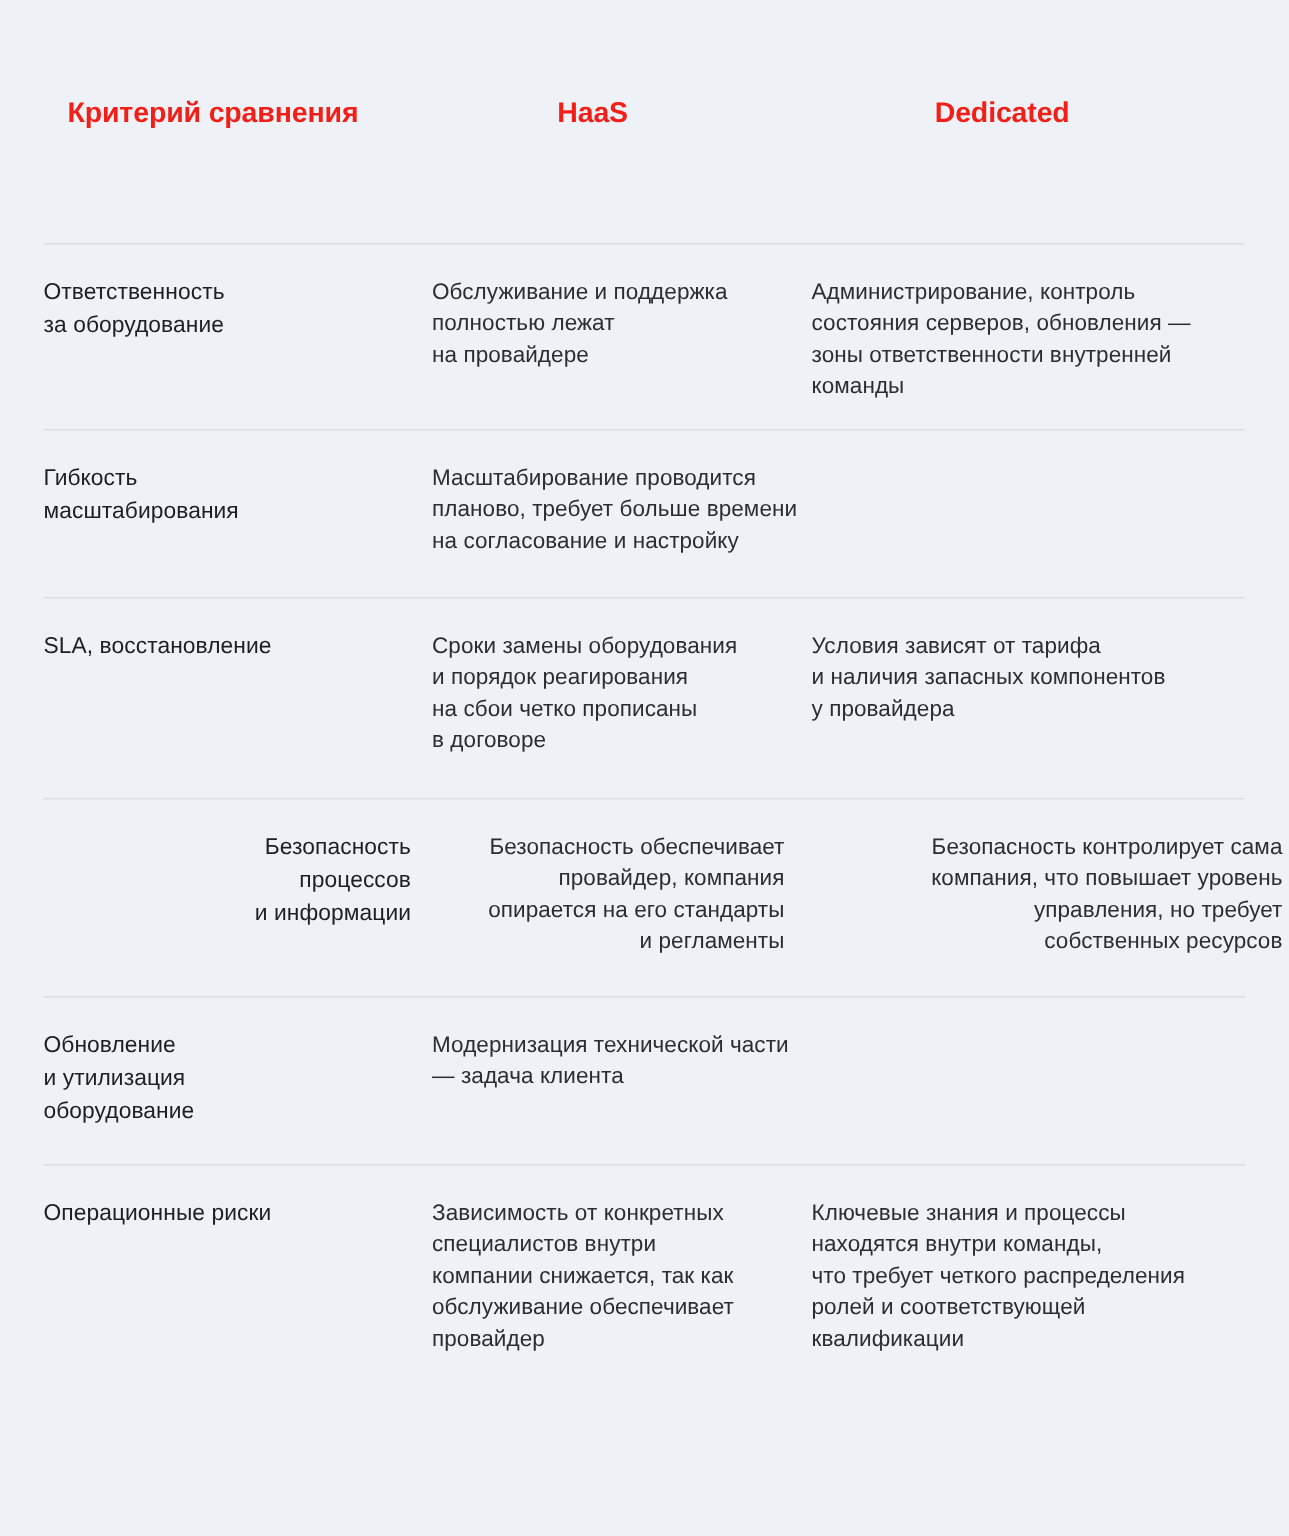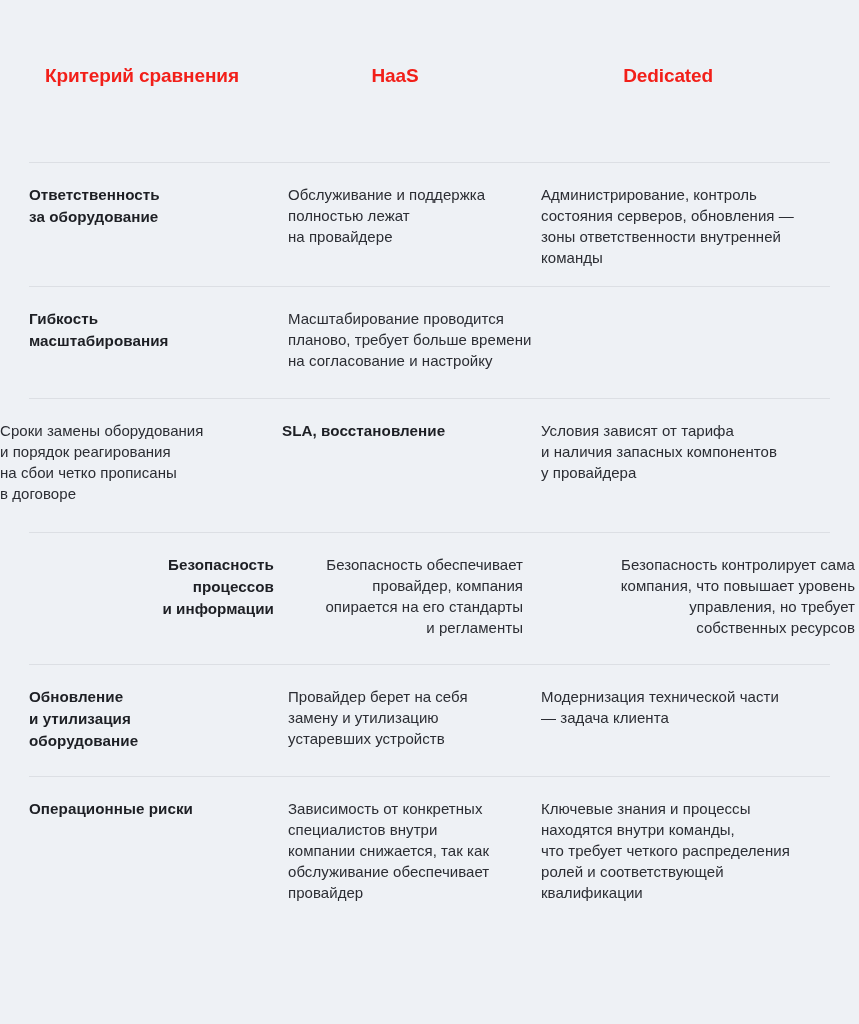--- a/index.html
+++ b/index.html
@@ -65,21 +65,21 @@
     box-sizing: border-box;
     font-size: 15px;
     line-height: 21px;
     color: #2b2d33;
     letter-spacing: 0.05px;
   }
   .td-label {
     width: 288px;
     padding-left: 29px;
     padding-right: 14px;
-    font-weight: bold;
+    font-weight: normal;
     font-size: 15.2px;
     line-height: 22px;
     color: #1d1f24;
   }
   .td-haas {
     width: 253px;
     padding-right: 18px;
   }
   .td-ded {
     width: 318px;
@@ -125,25 +125,25 @@
   <div class="tr r1">
     <div class="td td-label cellpad nowrap-break">Гибкость
 масштабирования</div>
     <div class="td td-ded cellpad nowrap-break">Масштабирование проводится
 планово, требует больше времени
 на согласование и настройку</div>
   </div>
 
 
   <div class="tr r3">
+    <div class="td td-label cellpad nowrap-break">SLA, восстановление</div>
     <div class="td td-haas cellpad nowrap-break">Сроки замены оборудования
 и порядок реагирования
 на сбои четко прописаны
 в договоре</div>
-    <div class="td td-label cellpad nowrap-break">SLA, восстановление</div>
     <div class="td td-ded cellpad nowrap-break">Условия зависят от тарифа
 и наличия запасных компонентов
 у провайдера</div>
   </div>
 
   <div class="tr r4">
     <div class="td td-label cellpad nowrap-break">Безопасность
 процессов
 и информации</div>
     <div class="td td-haas cellpad nowrap-break">Безопасность обеспечивает
@@ -153,23 +153,20 @@
     <div class="td td-ded cellpad nowrap-break">Безопасность контролирует сама
 компания, что повышает уровень
 управления, но требует
 собственных ресурсов</div>
   </div>
 
   <div class="tr r5">
     <div class="td td-label cellpad nowrap-break">Обновление
 и утилизация
 оборудование</div>
-    <div class="td td-haas cellpad nowrap-break">Провайдер берет на себя
-замену и утилизацию
-устаревших устройств</div>
     <div class="td td-ded cellpad nowrap-break">Модернизация технической части
 — задача клиента</div>
   </div>
 
   <div class="tr r6">
     <div class="td td-label cellpad nowrap-break">Операционные риски</div>
     <div class="td td-haas cellpad nowrap-break">Зависимость от конкретных
 специалистов внутри
 компании снижается, так как
 обслуживание обеспечивает

